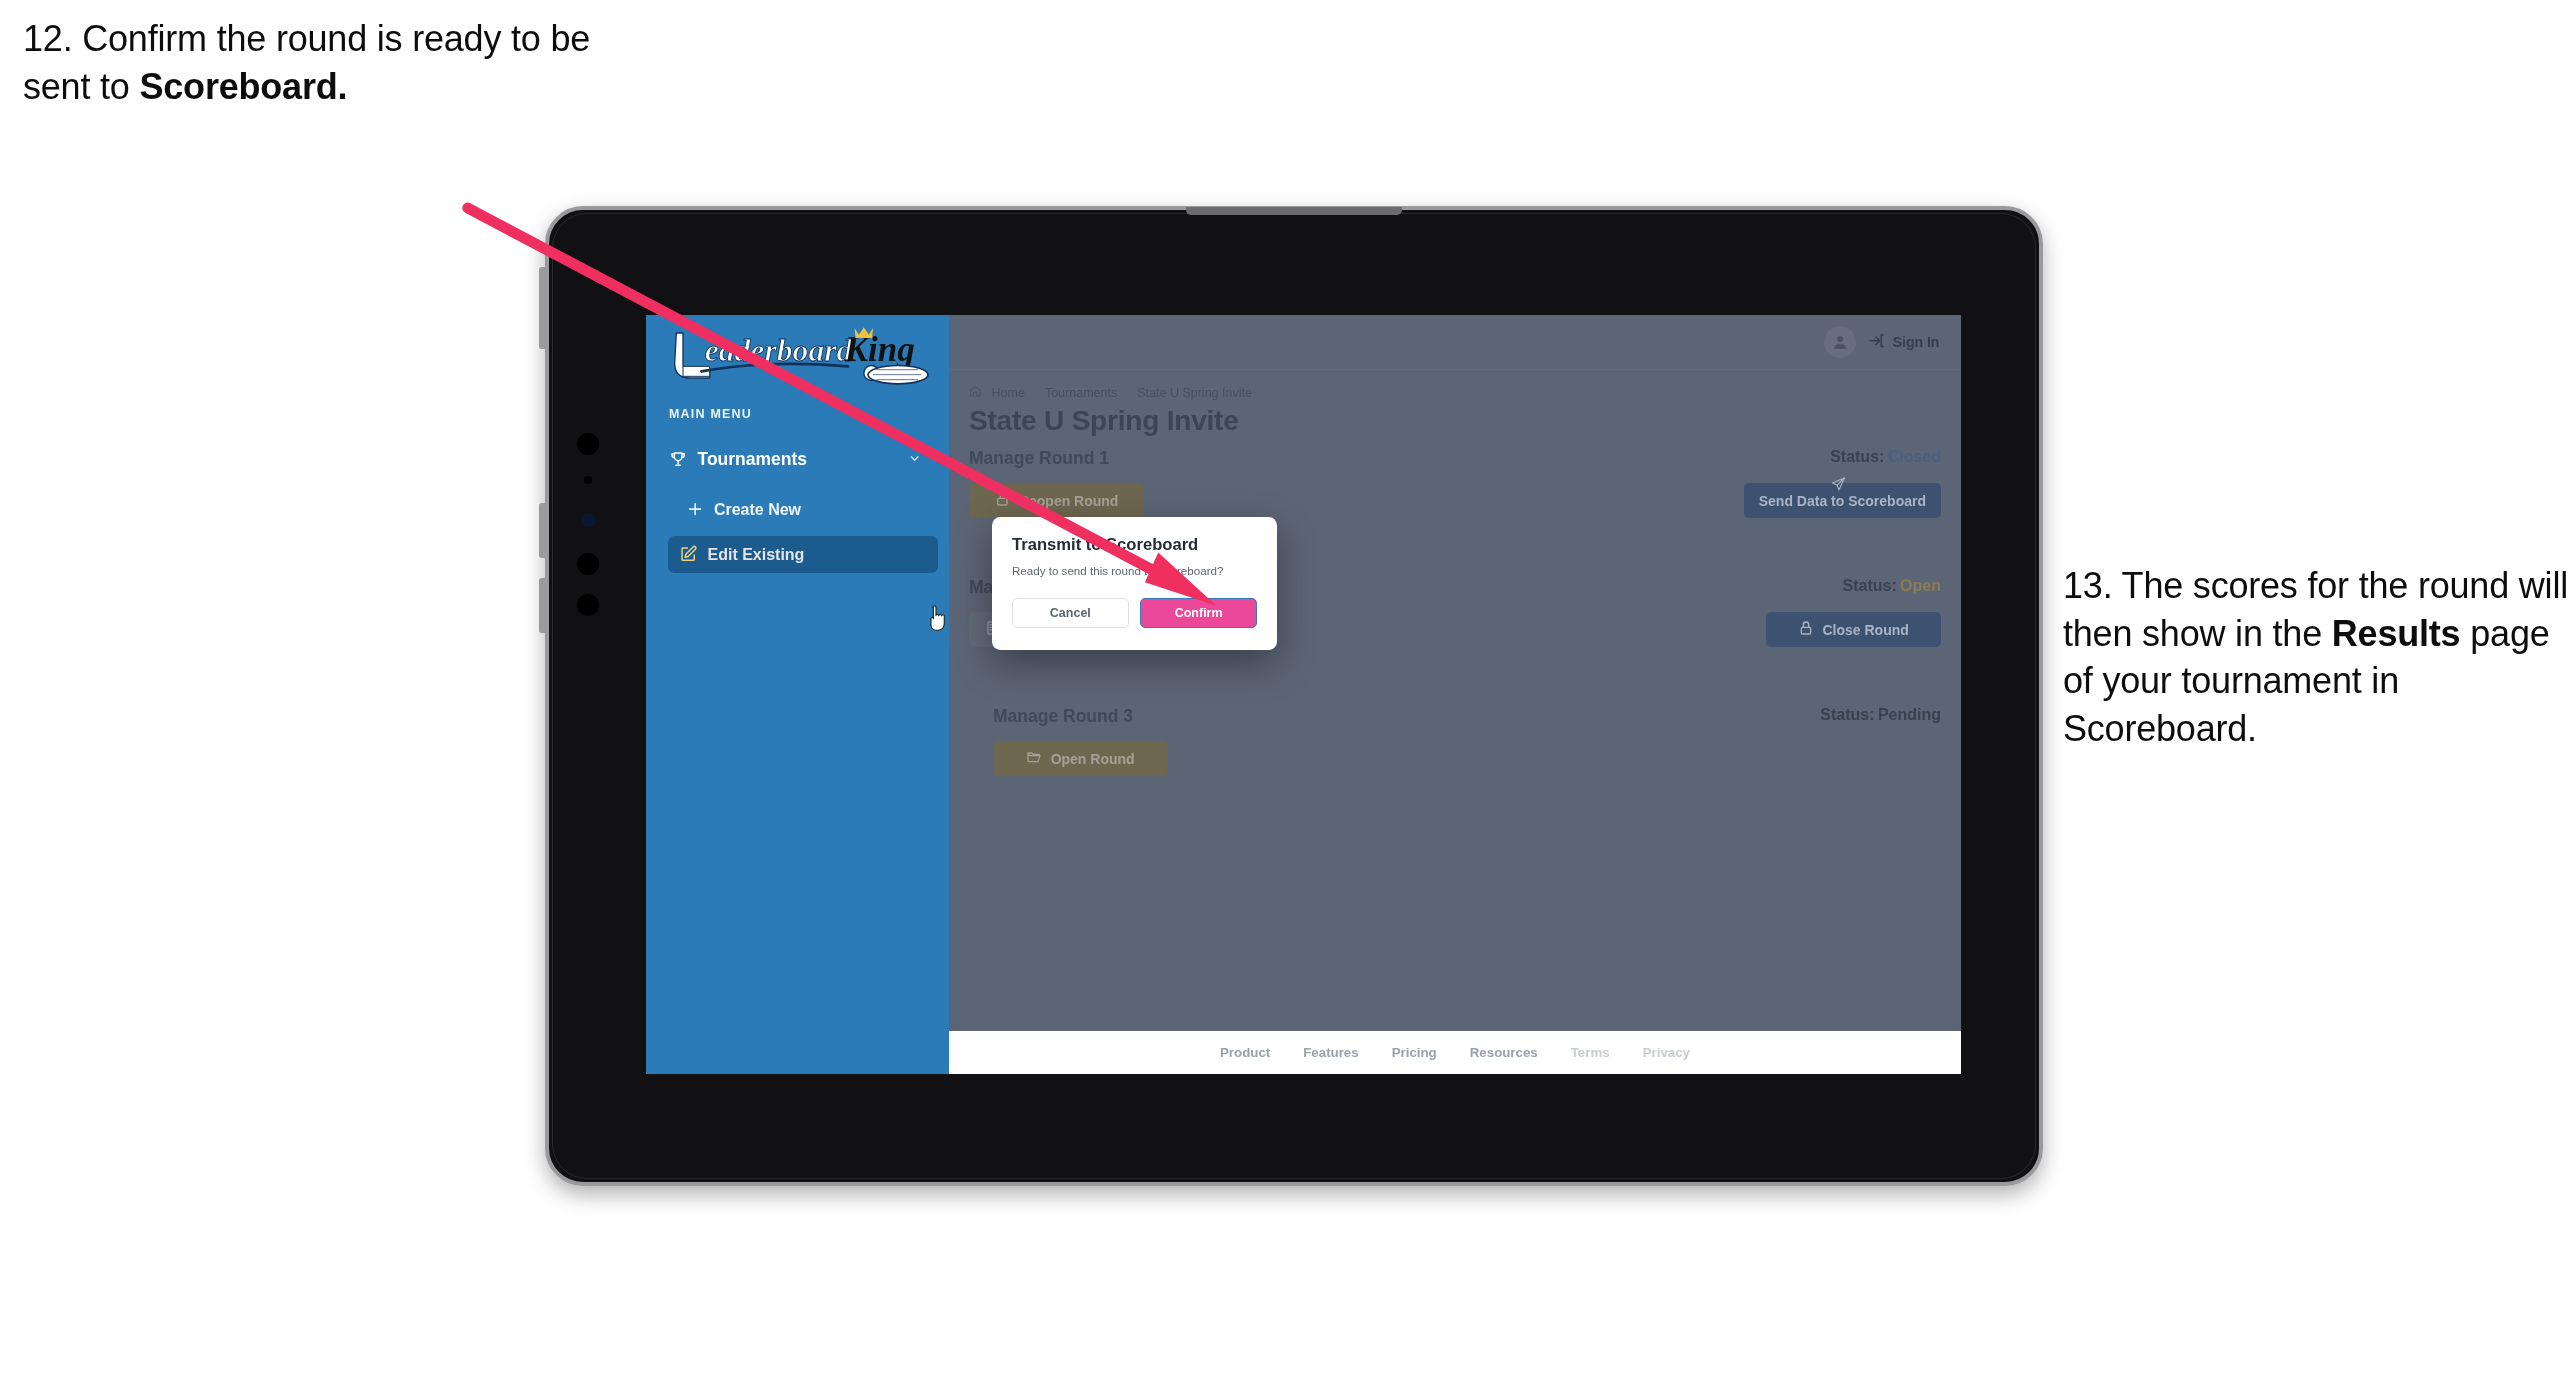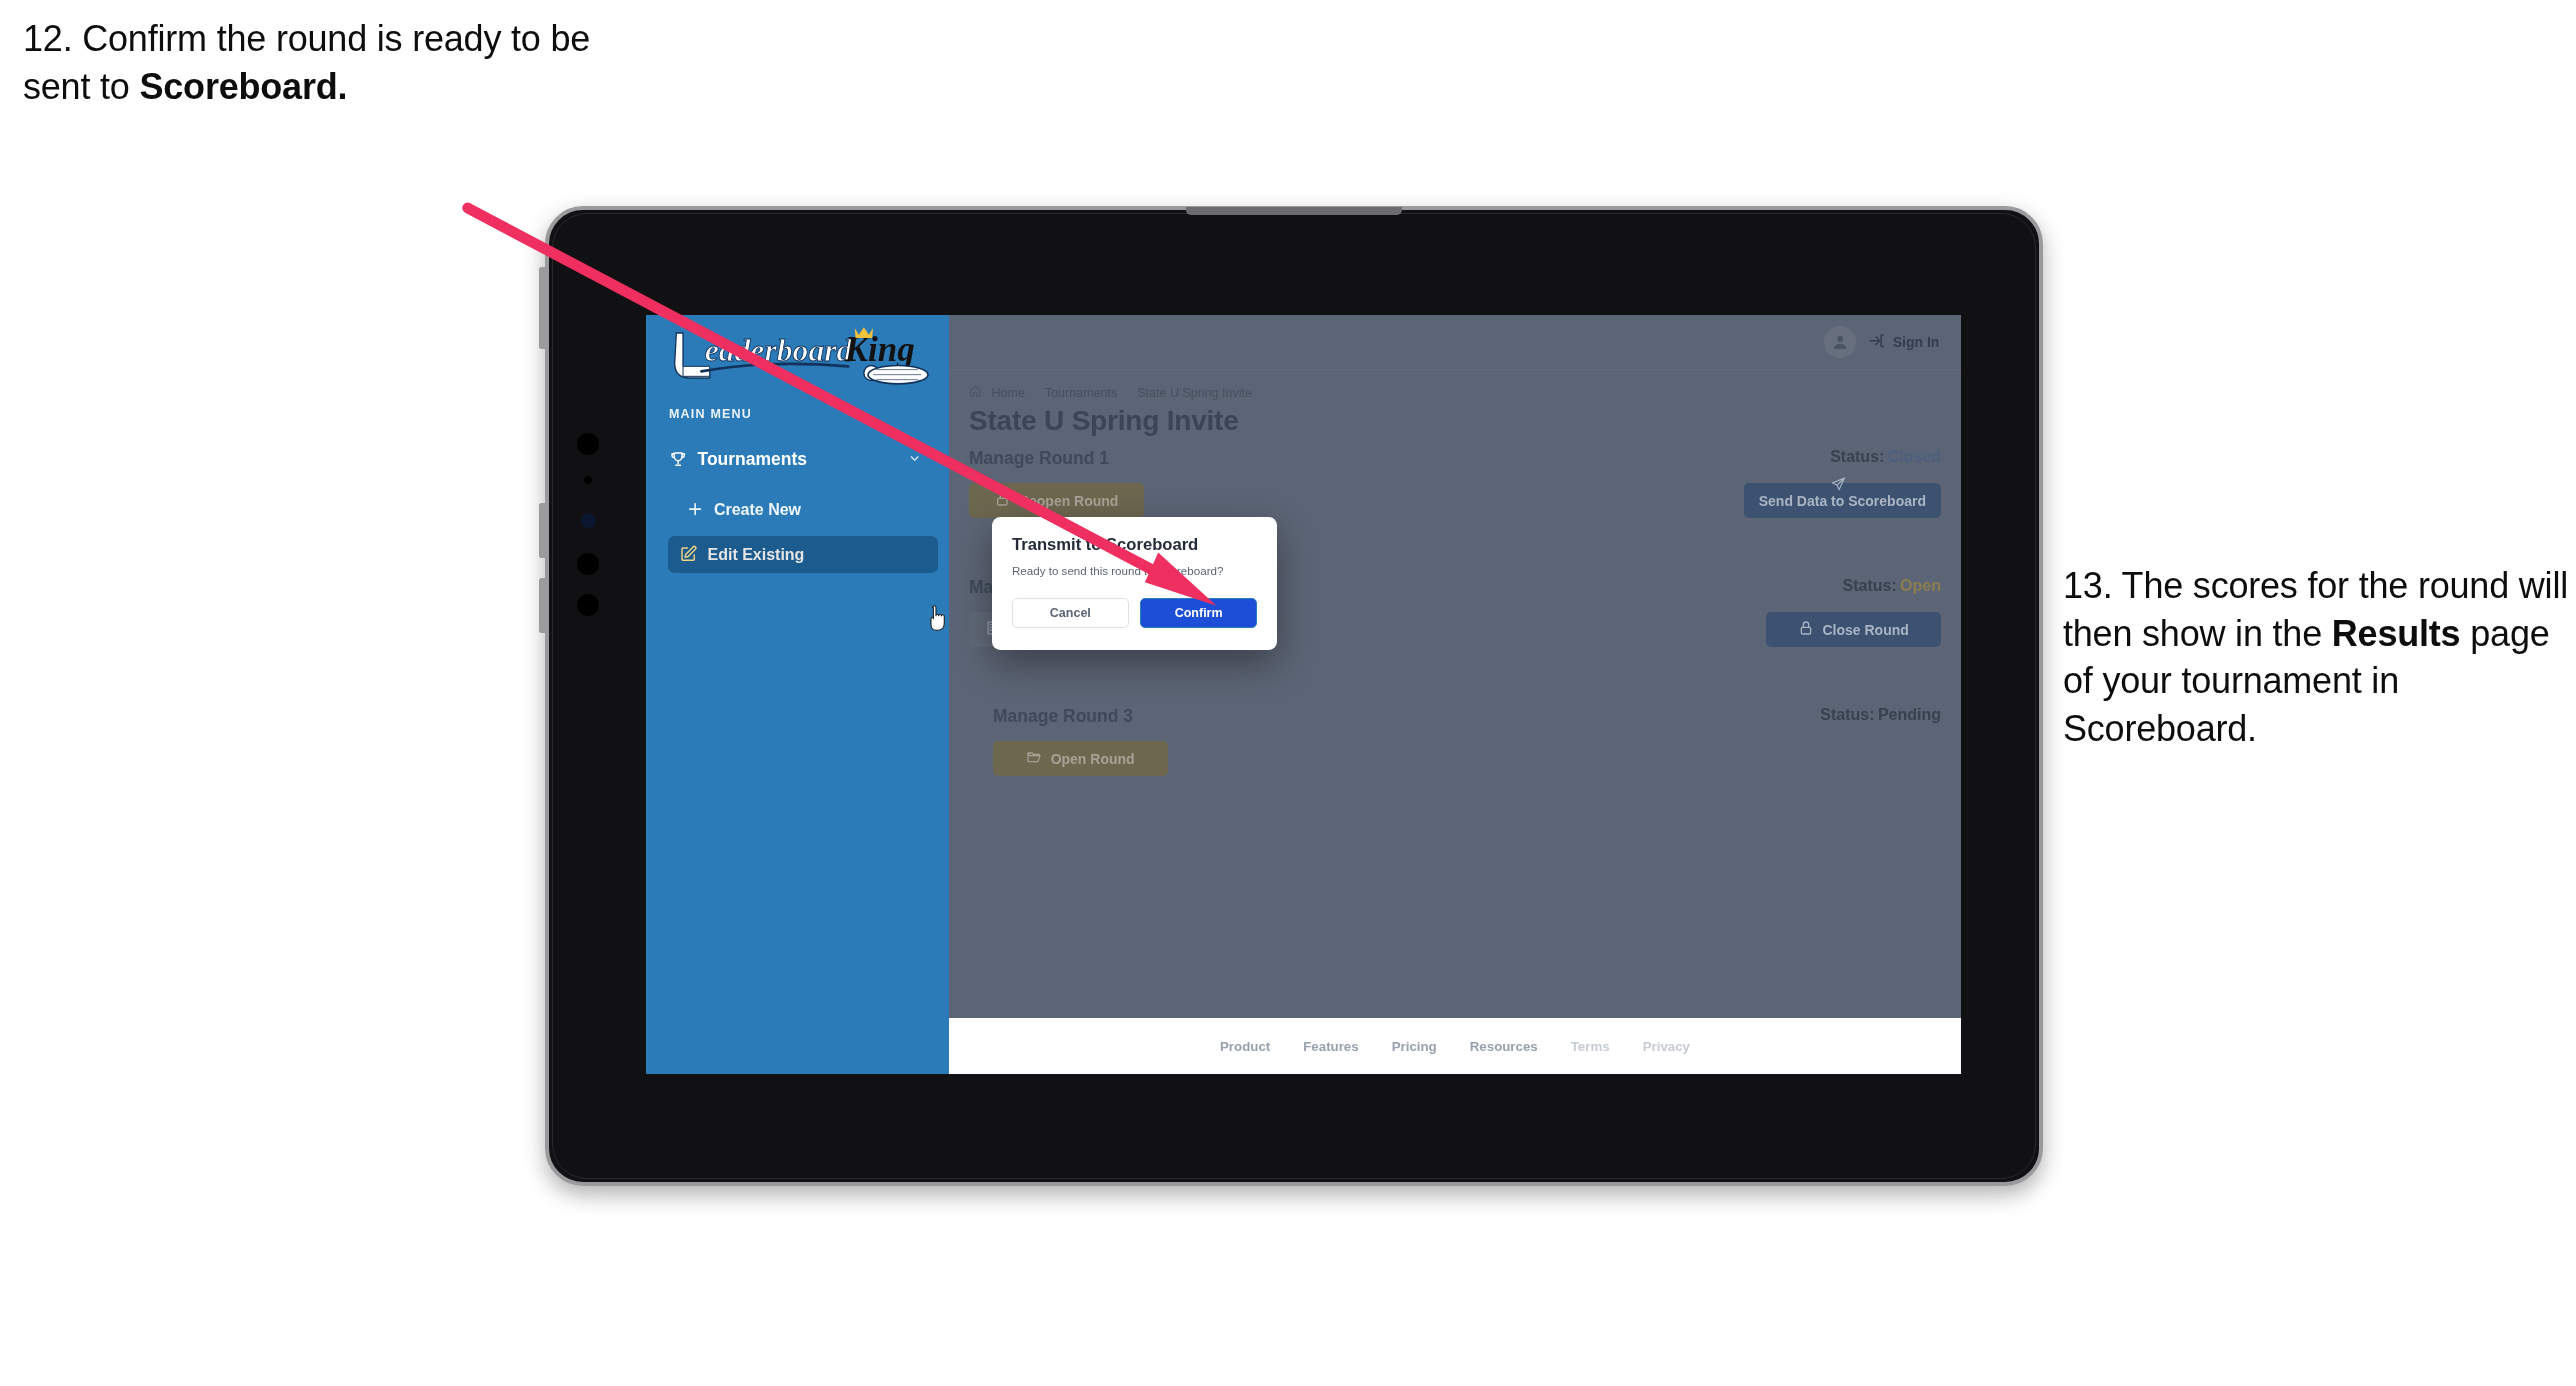--- a/index.html
+++ b/index.html
@@ -173,21 +173,21 @@
     padding: 0 15px;
   }
   .btn svg { width: 16px; height: 16px; }
   .btn-left  { left: 20px;  min-width: 175px; }
   .btn-right { right: 20px; min-width: 175px; }
   .btn-gold  { background: #6d6750; color:#a6a196; }
   .btn-blue  { background: #3d5270; color:#aab4c4; }
 
   
   #footer {
-    position:absolute; left:0; right:0; bottom:0; height: 56px;
+    position:absolute; left:0; right:0; bottom:0; height: 43px;
     background:#ffffff;
     display:flex; align-items:center; justify-content:center; gap: 33px;
   }
   #footer .flink { font-size: 13.3px; font-weight: 700; color:#98a1af; }
   #footer .flink.dim { color:#c7ccd4; }
 
   
   #modal {
     position:absolute;
     left: 346px; top: 202px;
@@ -200,21 +200,21 @@
   #modal-title { font-size: 16.6px; font-weight: 700; color:#242c3b; }
   #modal-body  { font-size: 11.6px; color:#5c6575; margin-top: 8.3px; }
   #modal-actions { display:flex; gap: 11.6px; margin-top: 21.6px; }
   #btn-cancel {
     flex:1; height: 30px; border-radius:5px; background:#fff;
     border:0.8px solid #dde1e7; color:#5c6575;
     font-size:12.5px; font-weight:700;
     display:flex; align-items:center; justify-content:center;
   }
   #btn-confirm {
-    flex:1; height: 30px; border-radius:5px; background:#1d4ed8;
+    flex:1; height: 30px; border-radius:5px; background:#ec4899;
     border:0.8px solid #2c7dbd; color:#ffffff;
     font-size:12.5px; font-weight:700;
     display:flex; align-items:center; justify-content:center;
   }
 
   
   #arrow-svg {
     position:absolute; left:0; top:0; width: 2576px; height: 1386px;
     pointer-events:none;
   }

